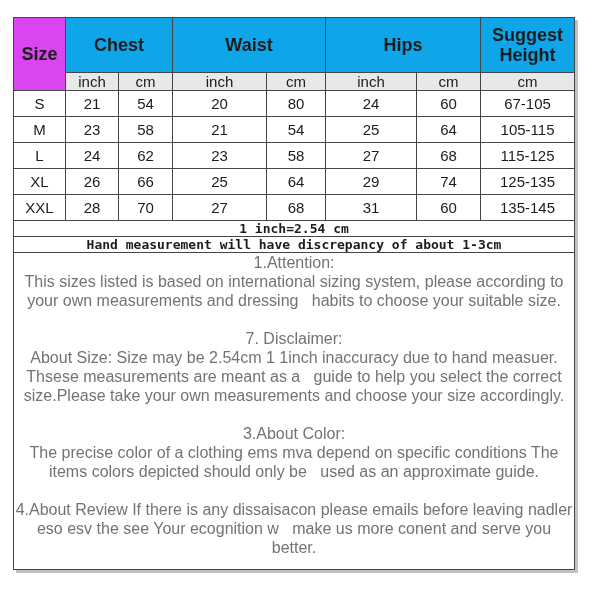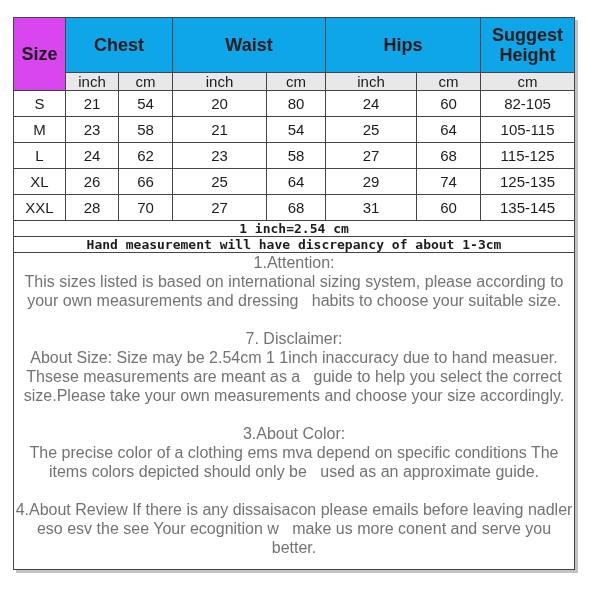--- a/index.html
+++ b/index.html
@@ -125,21 +125,21 @@
       </tr>
 
       <tr class="row-data">
         <td class="data-cell">S</td>
         <td class="data-cell">21</td>
         <td class="data-cell">54</td>
         <td class="data-cell">20</td>
         <td class="data-cell">80</td>
         <td class="data-cell">24</td>
         <td class="data-cell">60</td>
-        <td class="data-cell">82-105</td>
+        <td class="data-cell">67-105</td>
       </tr>
 
       <tr class="row-data">
         <td class="data-cell">M</td>
         <td class="data-cell">23</td>
         <td class="data-cell">58</td>
         <td class="data-cell">21</td>
         <td class="data-cell">54</td>
         <td class="data-cell">25</td>
         <td class="data-cell">64</td>

